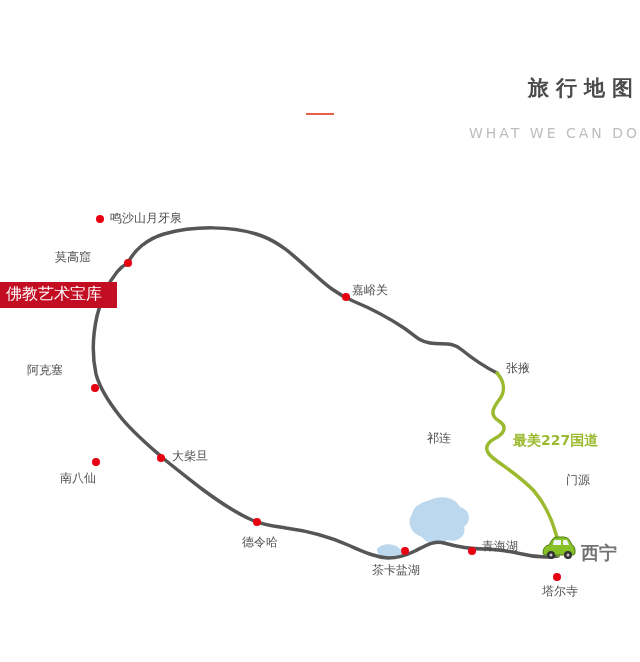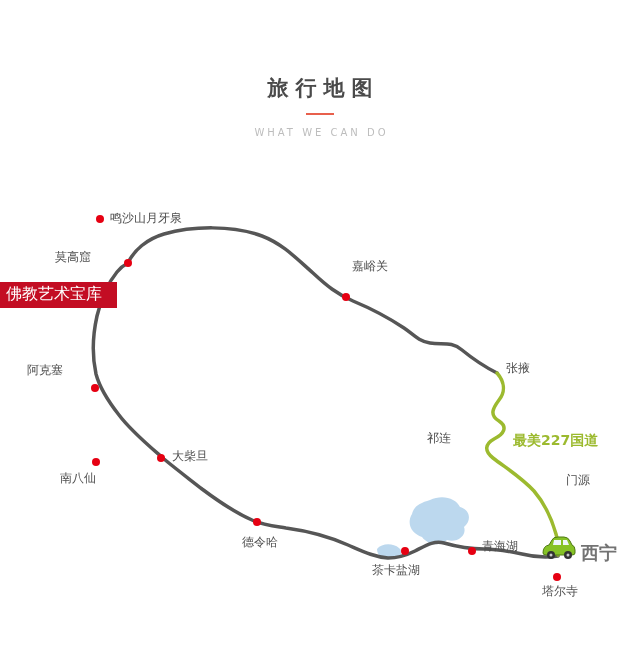--- a/index.html
+++ b/index.html
@@ -1,30 +1,30 @@
 <!DOCTYPE html>
 <html><head>
 <meta charset="utf-8">
 <style>
   html,body{margin:0;padding:0;}
   body{
     width:640px;height:662px;position:relative;overflow:hidden;
     background:#ffffff;
     font-family:"DejaVu Sans","Liberation Sans",sans-serif;
   }
-  .header{position:absolute;top:74px;left:0;width:640px;text-align:center;}
+  .header{position:absolute;top:74px;left:0;width:640px;text-align:right;}
   .header .title{
     font-size:21px;font-weight:600;color:#4a4a4a;
     letter-spacing:7px;text-indent:7px;margin:0;
   }
   .header .divider{
     width:28px;height:2px;background:#e8604c;margin:11px auto 10px auto;
   }
   .header .subtitle{
-    font-size:10px;color:#bdbdbd;letter-spacing:3px;text-indent:3px;margin:12px;
+    font-size:14px;color:#bdbdbd;letter-spacing:3px;text-indent:3px;margin:0;
   }
   .map{position:absolute;left:0;top:0;width:640px;height:662px;}
   svg{position:absolute;left:0;top:0;}
   .watermark{
     position:absolute;left:205px;top:372px;
     font-size:36px;color:#dedede;letter-spacing:4px;font-weight:500;
     user-select:none;
   }
   .loc-label{
     position:absolute;font-size:12px;color:#4e4e4e;white-space:nowrap;
@@ -111,21 +111,21 @@
       <circle cx="10" cy="19" r="4" fill="#333333"></circle>
       <circle cx="27" cy="19" r="4" fill="#333333"></circle>
       <circle cx="10" cy="19" r="1.5" fill="#cccccc"></circle>
       <circle cx="27" cy="19" r="1.5" fill="#cccccc"></circle>
     </g>
   </svg>
 
   <div class="loc-label" style="left:110px;top:211px">鸣沙山月牙泉</div>
   <div class="loc-label" style="left:55px;top:250px">莫高窟</div>
   <div class="badge">佛教艺术宝库</div>
-  <div class="loc-label" style="left:352px;top:259px">嘉峪关</div>
+  <div class="loc-label" style="left:352px;top:283px">嘉峪关</div>
   <div class="loc-label" style="left:506px;top:361px">张掖</div>
   <div class="loc-label" style="left:427px;top:431px">祁连</div>
   <div class="loc-label green" style="left:513px;top:432px">最美227国道</div>
   <div class="loc-label" style="left:566px;top:473px">门源</div>
   <div class="loc-label" style="left:27px;top:363px">阿克塞</div>
   <div class="loc-label" style="left:172px;top:449px">大柴旦</div>
   <div class="loc-label" style="left:60px;top:471px">南八仙</div>
   <div class="loc-label" style="left:242px;top:535px">德令哈</div>
   <div class="loc-label" style="left:372px;top:563px">茶卡盐湖</div>
   <div class="loc-label" style="left:482px;top:539px">青海湖</div>

